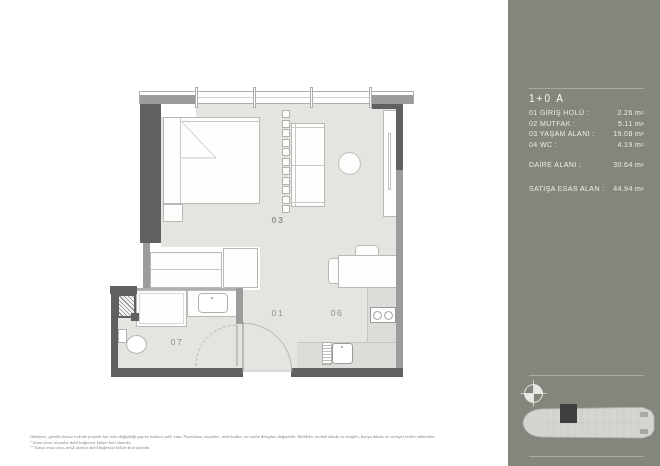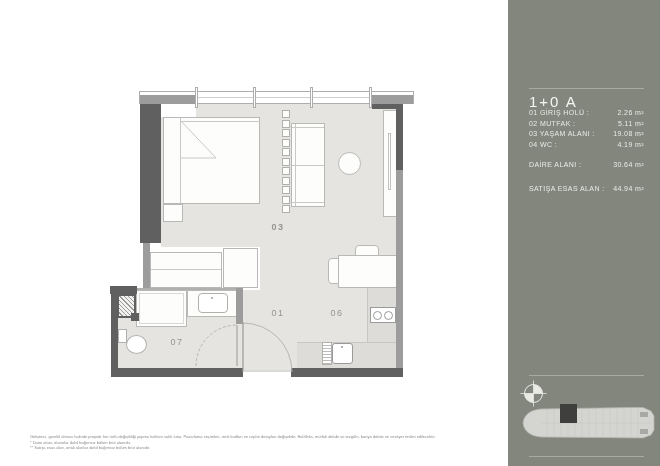--- a/index.html
+++ b/index.html
@@ -5,21 +5,21 @@
   html,body{margin:0;padding:0;background:#fff;}
   body{width:660px;height:466px;position:relative;overflow:hidden;
        font-family:"Liberation Sans",sans-serif;}
   .a{position:absolute;box-sizing:border-box;}
   .furn{background:#fdfdfc;border:1px solid #b8b8b6;}
   .line{background:#c8c8c6;}
   .room-label{font-size:9px;color:#959595;letter-spacing:1.5px;text-align:center;}
   
   .sidebar{left:508px;top:0;width:152px;height:466px;background:#83867d;}
   .sb-div{left:21px;right:16px;height:1px;background:#a7aaa0;}
-  .sb-title{left:21px;top:93px;font-size:15px;letter-spacing:2px;color:#f6f6f1;}
+  .sb-title{left:21px;top:93px;font-size:10px;letter-spacing:2px;color:#f6f6f1;}
   .sb-row{left:21px;right:16px;display:flex;justify-content:space-between;
           font-size:7px;letter-spacing:.4px;color:#ebebe5;}
   .shelf-col{left:282px;top:110px;width:8px;display:flex;flex-direction:column;gap:1.5px;}
   .shelf-col div{width:8px;height:8px;background:#fdfdfc;border:1px solid #b0b0ae;box-sizing:border-box;}
   .footnotes{left:30px;top:434px;width:940px;font-size:8px;line-height:11px;color:#8a8a8c;
              transform:scale(.5);transform-origin:0 0;white-space:nowrap;}
 </style>
 </head>
 <body>
 
@@ -111,21 +111,21 @@
     <path d="M243,323 A49,49 0 0 1 292,372" stroke="#b5b5b3" stroke-width="1" fill="none"></path>
     <path d="M243,371 L291,371" stroke="#cfcfcd" stroke-width="1" fill="none"></path>
     <path d="M237,325 L237,366" stroke="#9a9a9a" stroke-width="1" fill="none"></path>
     <path d="M196,366 A41,41 0 0 1 237,325" stroke="#b5b5b3" stroke-width="1" stroke-dasharray="3,2" fill="none"></path>
     <path d="M181,121 L216,158" stroke="#c8c8c6" stroke-width="1" fill="none"></path>
     <path d="M181,158 L216,158" stroke="#c8c8c6" stroke-width="1" fill="none"></path>
   </svg>
 
   <div class="a room-label" style="left:266px;top:308px;width:24px;">01</div>
   <div class="a room-label" style="left:325px;top:308px;width:24px;">06</div>
-  <div class="a room-label" style="left:266px;top:222px;width:24px;font-weight:bold;">03</div>
+  <div class="a room-label" style="left:266px;top:215px;width:24px;font-weight:bold;">03</div>
   <div class="a room-label" style="left:165px;top:337px;width:24px;">07</div>
 </div>
 
 <div class="a sidebar">
   <div class="a sb-div" style="top:88px;"></div>
   <div class="a sb-title">1+0 A</div>
 
   <div class="a sb-row" style="top:109px;">
     <span>01 GİRİŞ HOLÜ :</span>
     <span>2.26 m²</span>

